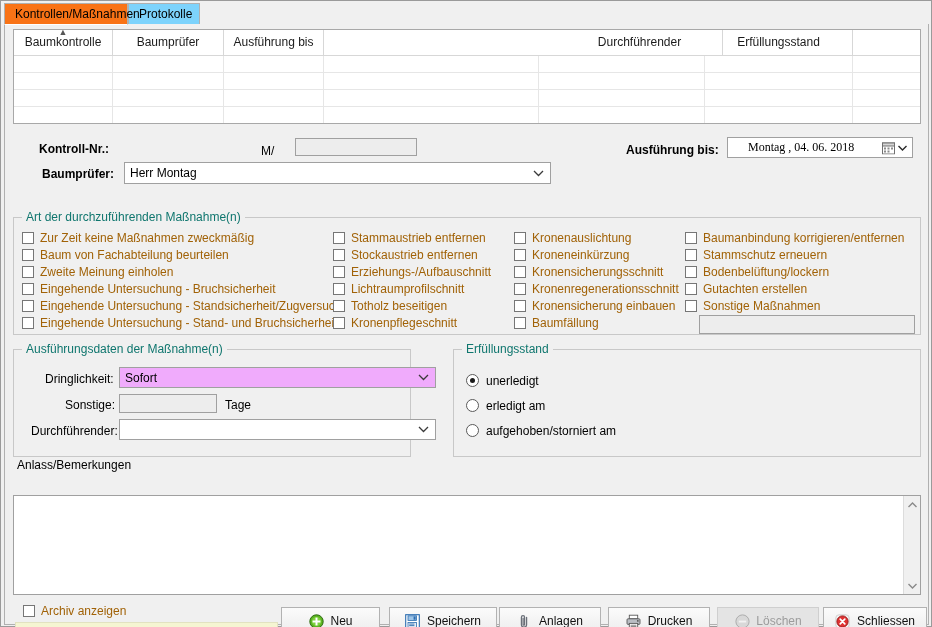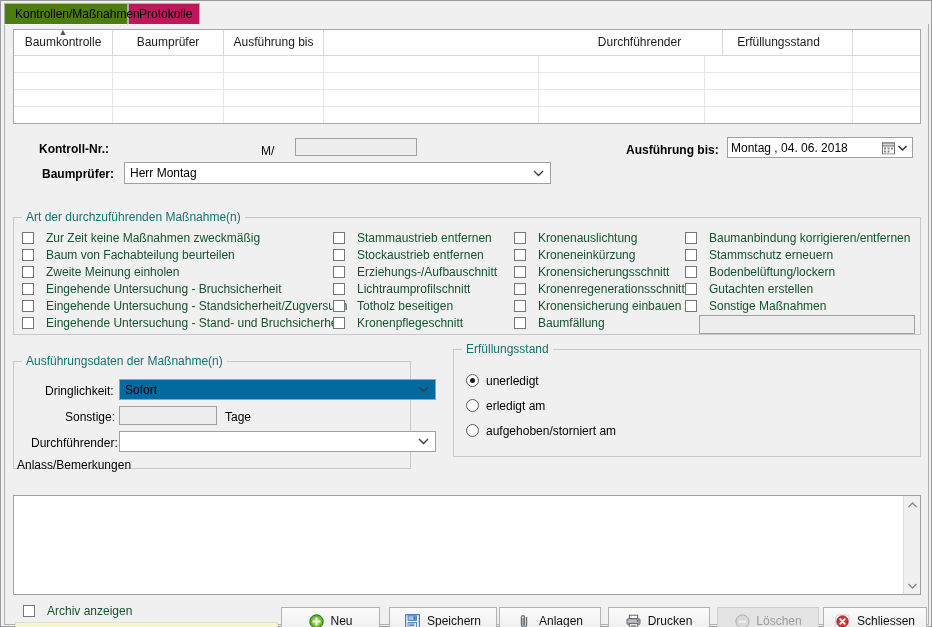--- a/index.html
+++ b/index.html
@@ -37,26 +37,26 @@
   }
   .tab {
     position: absolute;
     top: 0;
     height: 22px;
     line-height: 21px;
     padding: 0 10px;
     box-sizing: border-box;
     font-size: 12px;
     border: 1px solid #b0b0b0;
-    background: #be185d;
+    background: #7dd3fc;
     color: #000;
     white-space: nowrap;
   }
   .tab.active {
-    background: #4d7c0f;
+    background: #f97316;
     border-bottom: 1px solid #ffffff;
     z-index: 3;
   }
 
   
   #panel {
     position: absolute;
     left: 3px; top: 23px;
     width: 925px; height: 601px;
     background: #f0f0f0;
@@ -142,21 +142,21 @@
   .txt.readonly { background: #ededed; }
 
   .combo {
     position: absolute;
     box-sizing: border-box;
     border: 1px solid #a0a0a0;
     background: #ffffff;
     font-size: 12px;
     color: #000;
   }
-  .combo.grayed { background: #0369a1; }
+  .combo.grayed { background: #f0abfc; }
   .combo .cval {
     position: absolute;
     left: 5px; top: 0; right: 22px;
     height: 100%;
     line-height: 1;
     display: flex;
     align-items: center;
     white-space: nowrap;
     overflow: hidden;
   }
@@ -175,24 +175,25 @@
     position: absolute;
     box-sizing: border-box;
     border: 1px solid #a0a0a0;
     background: #ffffff;
   }
   .datebox .dval {
     position: absolute;
     left: 0; top: 0; right: 34px; height: 100%;
     display: flex;
     align-items: center;
-    padding-left: 3px;
-    font-size: 12px;
-    white-space: nowrap;
-    box-sizing: border-box;
+    padding-left: 20px;
+    font-size: 12px;
+    white-space: nowrap;
+    box-sizing: border-box;
+    font-family: Liberation Serif, serif;
   }
   .datebox .dcal {
     position: absolute;
     right: 17px; top: 50%;
     transform: translateY(-50%);
     width: 13px; height: 13px;
   }
   .datebox .darrow {
     position: absolute;
     right: 4px; top: 0; height: 100%;
@@ -227,24 +228,24 @@
   .cb .box {
     position: absolute;
     left: 0; top: 2px;
     width: 12px; height: 12px;
     border: 1px solid #767676;
     background: #ffffff;
     box-sizing: border-box;
   }
   .cb .cbtext {
     position: absolute;
-    left: 24px; top: 0;
+    left: 18px; top: 0;
     line-height: 16px;
     font-size: 12px;
-    color: #14532d;
+    color: #a16207;
     white-space: nowrap;
   }
 
   
   .rb {
     position: absolute;
     height: 16px;
     white-space: nowrap;
   }
   .rb .ring {
@@ -559,21 +560,21 @@
       <label class="cb" style="left:671px; top:80px;">
         <span class="box"></span>
         <span class="cbtext">Sonstige Maßnahmen</span>
       </label>
 
       <div class="txt readonly" style="left:685px; top:97px; width:216px; height:19px;">
         <span style="display:block; line-height:17px;"></span>
       </div>
     </div>
 
-    <div class="group" style="left:8px; top:337px; width:398px; height:108px;">
+    <div class="group" style="left:8px; top:325px; width:398px; height:108px;">
       <div class="gtitle">Ausführungsdaten der Maßnahme(n)</div>
 
       <div class="lbl" style="left:31px; top:22px;">Dringlichkeit:</div>
       <div class="combo grayed" style="left:105px; top:17px; width:317px; height:21px;">
         <span class="cval">Sofort</span>
         <span class="carrow">
           <svg width="11" height="7" viewBox="0 0 11 7">
               <path d="M1 1 L5.5 5.5 L10 1" fill="none" stroke="#3a3a3a" stroke-width="1.3"></path>
             </svg>
         </span>

